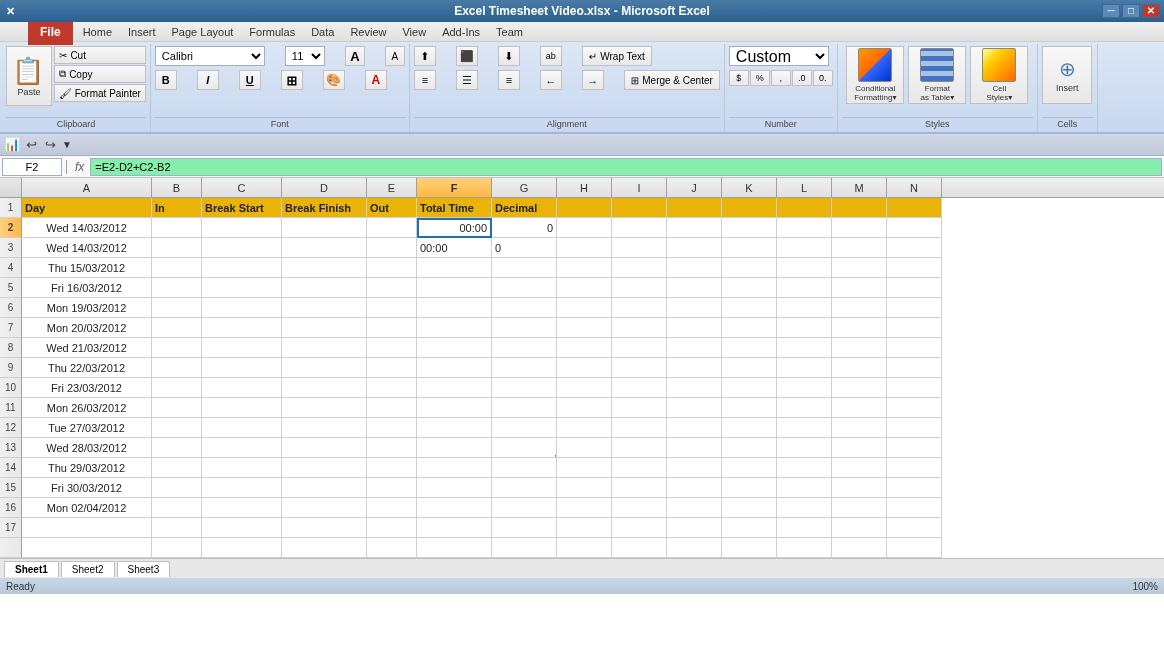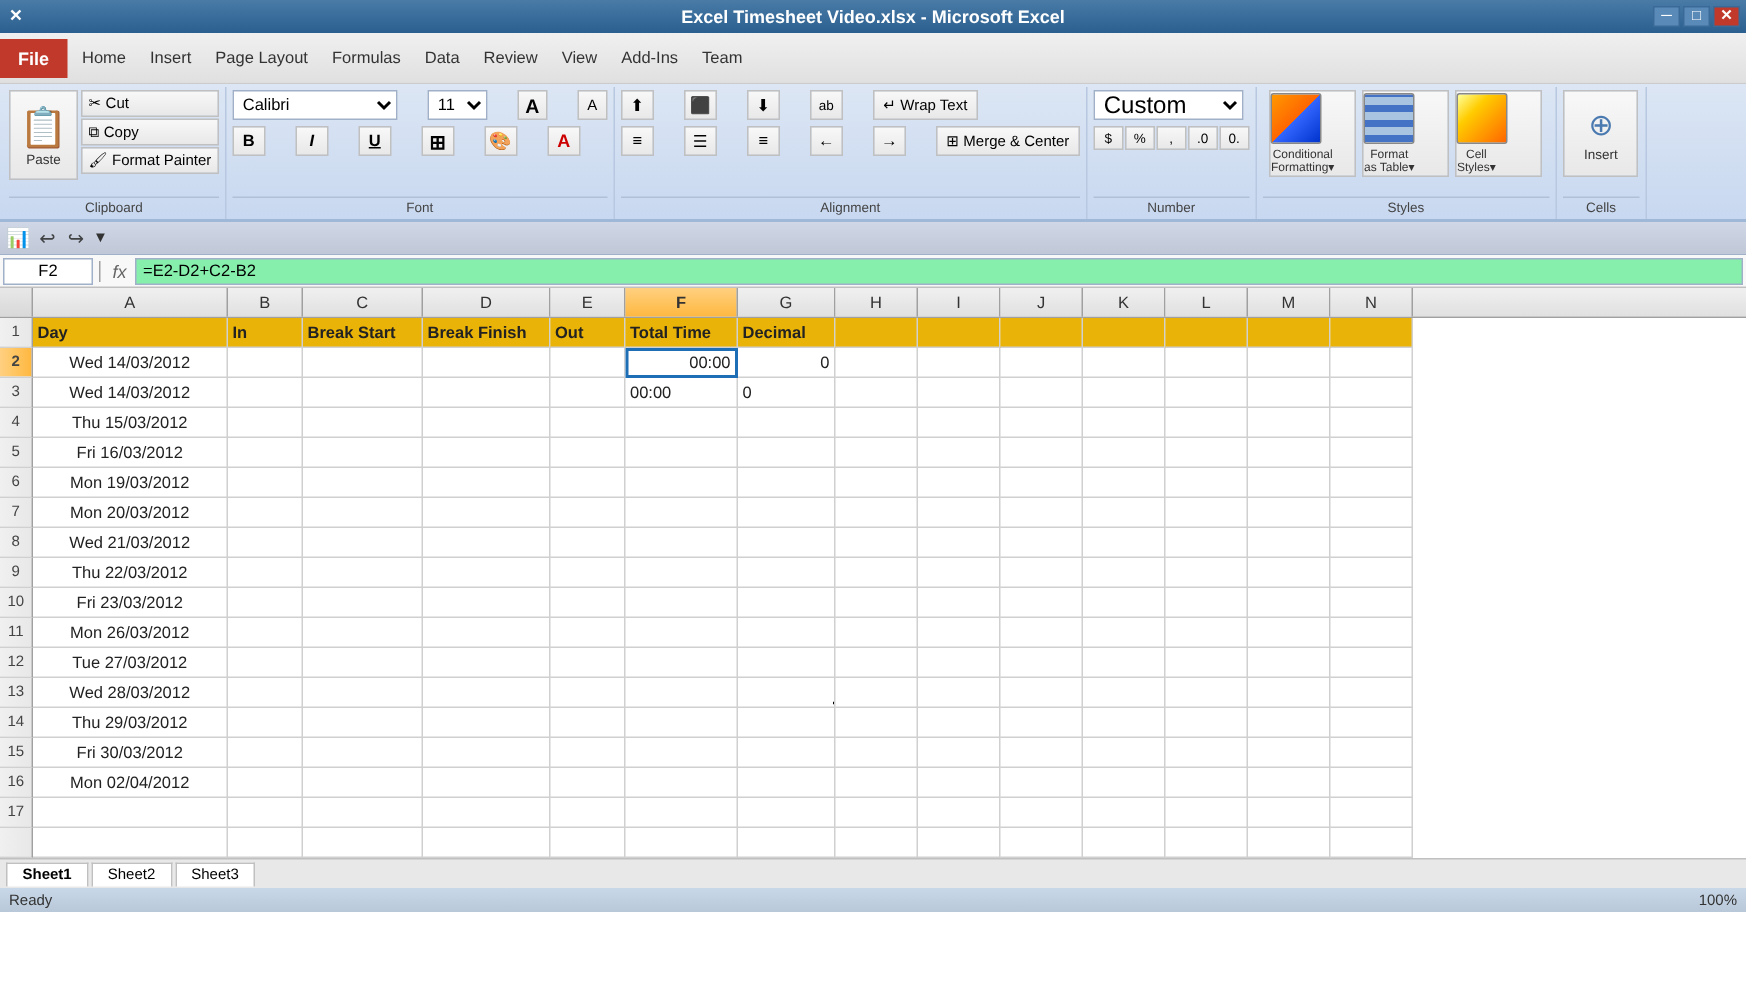--- a/index.html
+++ b/index.html
@@ -20,24 +20,25 @@
       justify-content: center;
       position: relative;
     }
     #title-bar-icon { position: absolute; left: 6px; font-size: 11px; }
     #title-bar-controls { position: absolute; right: 4px; display: flex; gap: 2px; }
     .title-btn { width: 18px; height: 14px; background: #5a8ab7; border: 1px solid #3a6a97; color: white; font-size: 10px; cursor: pointer; display: flex; align-items: center; justify-content: center; }
 
     
     #menu-bar {
       background: linear-gradient(to bottom, #f0f0f0, #e0e0e0);
-      height: 34px;
+      height: 20px;
       display: flex;
       align-items: center;
       border-bottom: 1px solid #ccc;
+      padding-left: 28px;
     }
     #file-tab {
       background: #c0392b;
       color: white;
       padding: 4px 12px;
       font-size: 12px;
       font-weight: bold;
       height: 26px;
       display: flex;
       align-items: center;
@@ -213,21 +214,21 @@
     
     .styles-group { min-width: 200px; }
     .styles-large-btn {
       width: 58px;
       height: 58px;
       background: linear-gradient(to bottom, #f8f8f8, #e8e8e8);
       border: 1px solid #c0c0c0;
       cursor: pointer;
       display: flex;
       flex-direction: column;
-      align-items: flex-start;
+      align-items: center;
       justify-content: center;
       font-size: 9px;
       text-align: center;
       color: #333;
       gap: 2px;
     }
 
     
     .insert-group { min-width: 60px; }
     .insert-large-btn {

